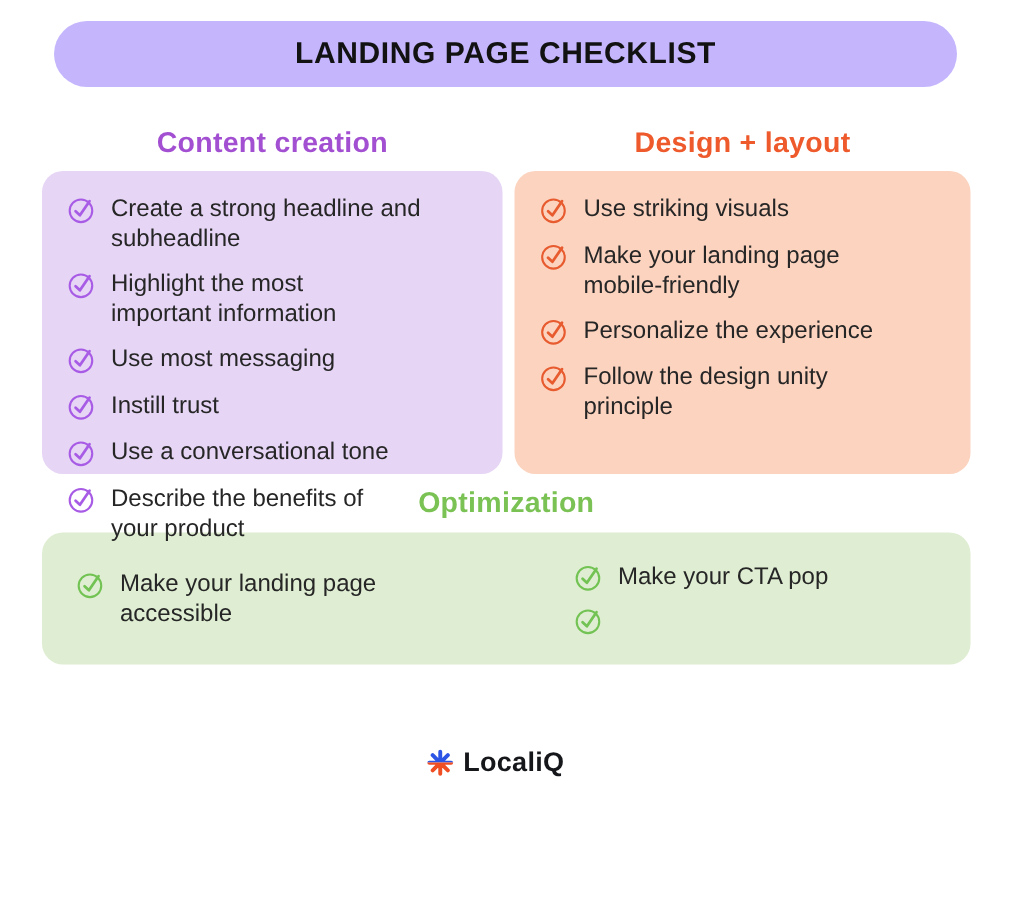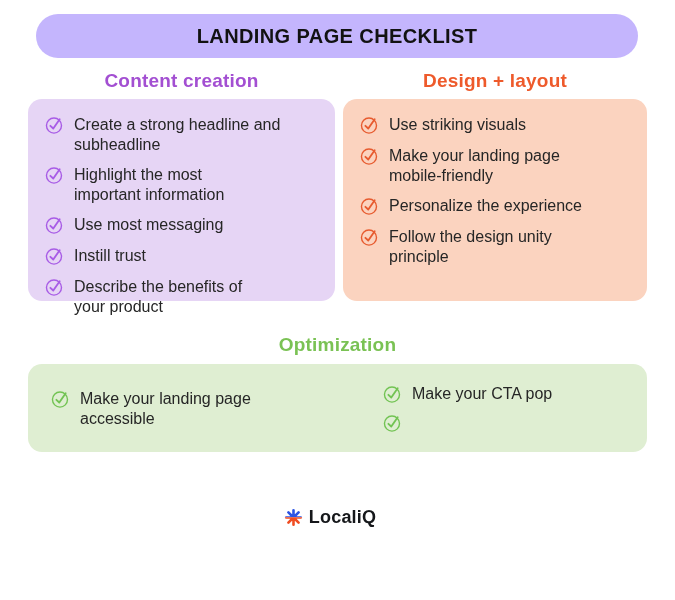--- a/index.html
+++ b/index.html
@@ -11,21 +11,21 @@
   .title-pill {
     margin:14px 37px 0 36px; height:44px; border-radius:22px;
     background:#c4b5fd; display:flex; align-items:center; justify-content:center;
   }
   .title-pill h1 {
     font-size:20px; font-weight:700; letter-spacing:.4px; color:#121212;
   }
 
   .top-grid {
     display:grid; grid-template-columns:307px 304px; column-gap:8px;
-    margin:12px 28px 0;
+    margin:27px 28px 0;
   }
   .sec-h {
     text-align:center; font-size:19px; font-weight:700; margin-bottom:7px;
     letter-spacing:.2px;
   }
   .sec-h.purple { color:#a34fd2; }
   .sec-h.orange { color:#ee5a2b; }
   .sec-h.green  { color:#7ac254; }
 
   .box { border-radius:14px; }
@@ -38,21 +38,21 @@
   .ck { flex:0 0 21px; width:21px; height:21px; margin-top:0; }
   .ck svg { width:21px; height:21px; display:block; }
   .purple-box-items .ck { color:#a85ce6; }
   .orange-box-items .ck { color:#e75b2f; }
   .green-box .ck { color:#72c353; }
   .item-text {
     font-size:16px; line-height:1.22; color:#262626; font-weight:500;
     white-space:pre-line; padding-top:1px;
   }
 
-  .opt-header { margin-top:33px; }
+  .opt-header { margin-top:9px; }
   .green-box {
     margin:8px 28px 0; height:88px; background:#dfeed2; border-radius:14px;
     display:grid; grid-template-columns:332px 1fr; align-items:center;
     padding-left:22px;
   }
   .green-box .gcol .item { margin-bottom:0; }
   .green-box .gcol .item + .item { margin-top:8px; }
 
   .footer {
     display:flex; justify-content:center; align-items:center; gap:6px;
@@ -123,20 +123,28 @@
               </svg>
             </span>
           <span class="item-text">Instill trust</span>
         </div>
         <div class="item">
           <span class="ck">
               <svg>
                 <use href="#ck-sym"></use>
               </svg>
             </span>
+          <span class="item-text">Use a conversational tone</span>
+        </div>
+        <div class="item">
+          <span class="ck">
+              <svg>
+                <use href="#ck-sym"></use>
+              </svg>
+            </span>
           <span class="item-text">Describe the benefits of
 your product</span>
         </div>
       </div>
     </section>
 
     <section class="col">
       <h2 class="sec-h orange">Design + layout</h2>
       <div class="box orange-bg orange-box-items">
         <div class="item">

